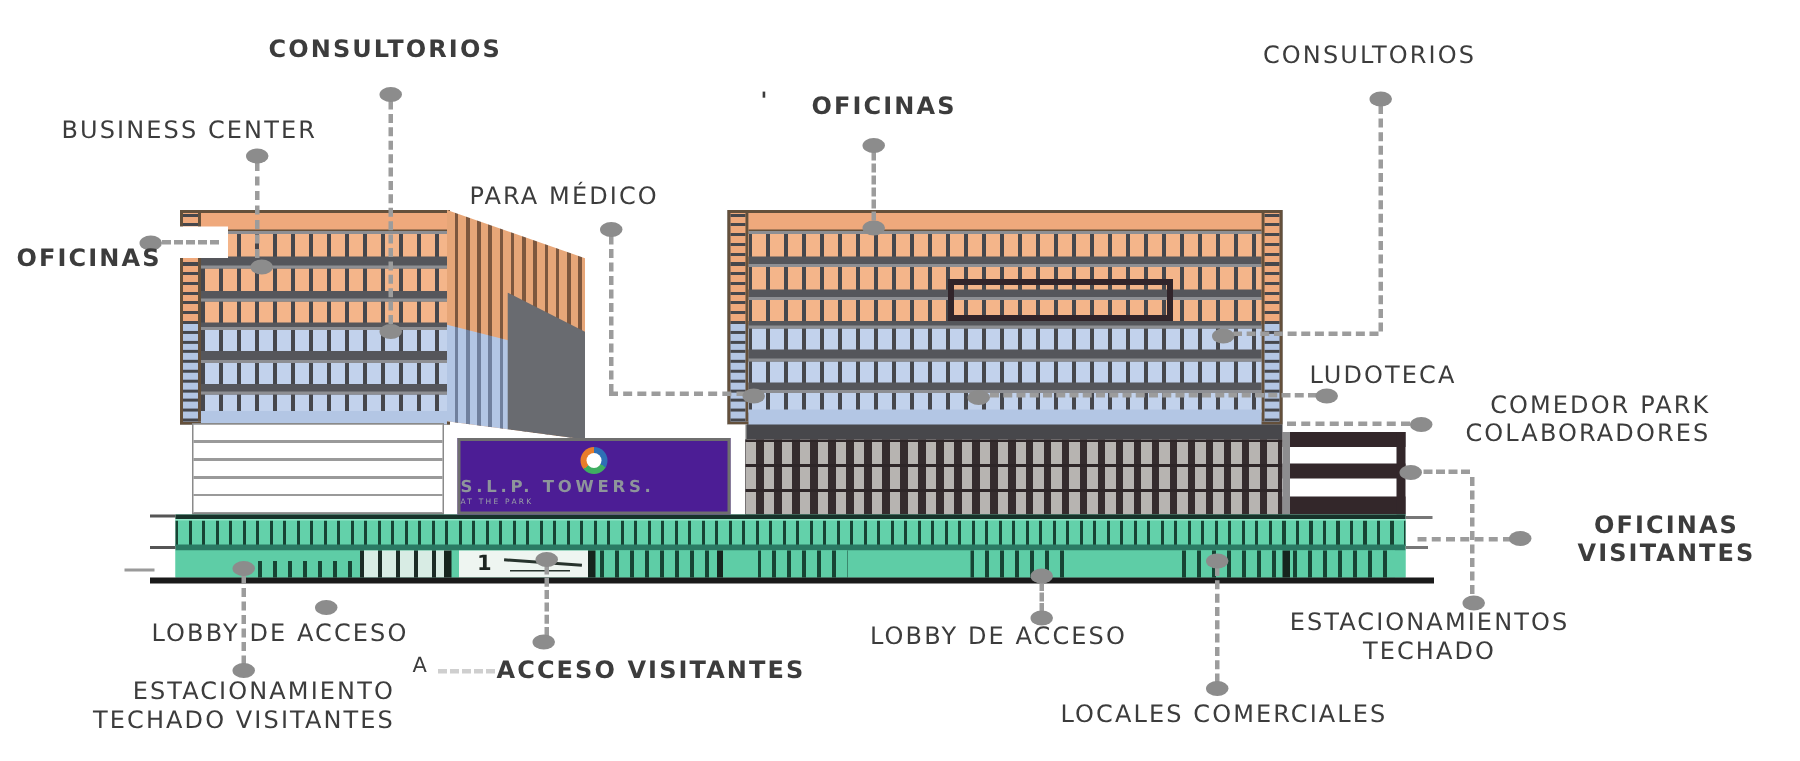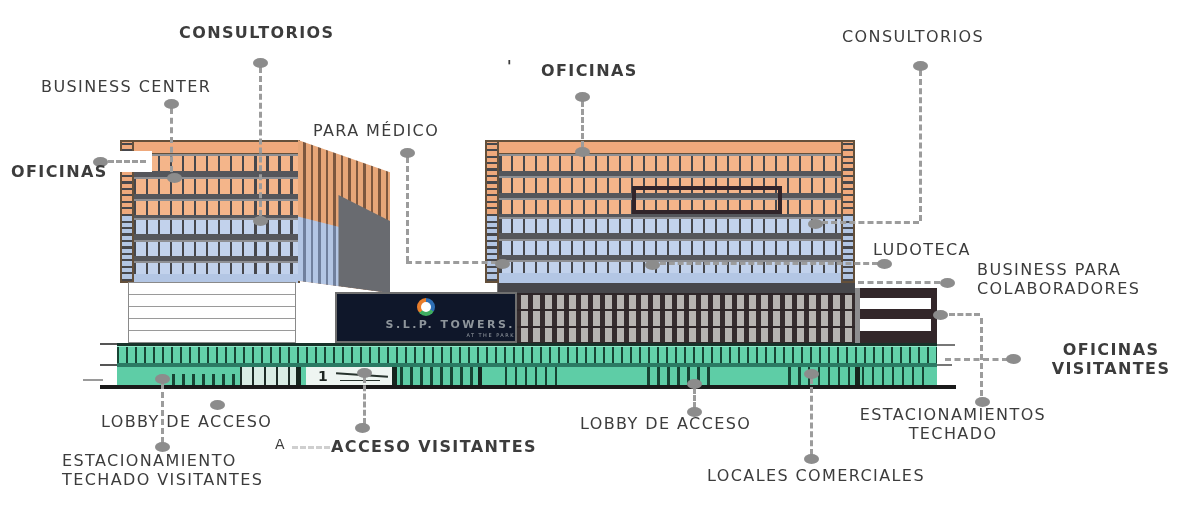--- a/index.html
+++ b/index.html
@@ -1,20 +1,20 @@
 <!DOCTYPE html>
 <html><head>
 <meta charset="utf-8">
 <style>
   html,body{margin:0;padding:0;background:#fff;}
   #canvas{position:relative;width:1200px;height:507px;background:#ffffff;overflow:hidden;
           font-family:"DejaVu Sans","Liberation Sans",sans-serif;}
   .abs{position:absolute;}
   
-  .lbl{position:absolute;color:#3c3c3c;font-size:16px;letter-spacing:1.4px;line-height:19px;z-index:9;white-space:nowrap;}
+  .lbl{position:absolute;color:#3c3c3c;font-size:16px;letter-spacing:1.4px;line-height:19px;z-index:9;white-space:nowrap;text-align:right;}
   .b{font-weight:700;}
   
   .vd{position:absolute;width:0;border-left:3px dashed #9c9c9c;z-index:6;}
   .hd{position:absolute;height:0;border-top:3px dashed #9c9c9c;z-index:6;}
   .dot{position:absolute;width:15px;height:10px;border-radius:50%;background:#8c8c8c;z-index:7;}
   
   .tower{position:absolute;border:2px solid #64503b;background:#55565b;z-index:2;box-sizing:border-box;}
   .ladder{position:absolute;top:0;bottom:0;width:12px;}
   .ladder .lad-top{position:absolute;top:0;left:0;right:0;height:53%;background:
      repeating-linear-gradient(0deg,#46474c 0 2px,transparent 2px 6.5px),#efa97c;border-right:2px solid #64503b;}
@@ -59,21 +59,21 @@
          clip-path:polygon(0 50%,46% 57%,46% 100%,0 100%);
          background:repeating-linear-gradient(90deg,#b3c6e4 0 5px,#70809d 5px 7.5px);"></div>
     <div class="abs" style="left:0;top:0;width:100%;height:100%;
          clip-path:polygon(44% 36%,100% 53%,100% 100%,44% 100%);
          background:#696b70;"></div>
   </div>
 
   <div class="abs outline" style="left:128px;top:282px;width:168px;height:61px;background:#ffffff;border:1.5px solid #8a8a8a;z-index:2;
               background-image:repeating-linear-gradient(180deg,transparent 0 10.5px,#9a9a9a 10.5px 12px);"></div>
 
-  <div class="abs outline" style="left:305px;top:292px;width:182px;height:51px;background:#0f172a;border:2px solid #6f6f6f;z-index:3;text-align:right;margin-left:30px;">
+  <div class="abs outline" style="left:305px;top:292px;width:182px;height:51px;background:#4c1d95;border:2px solid #6f6f6f;z-index:3;text-align:left;">
     <div style="position:absolute;left:50%;top:4px;margin-left:-9px;width:18px;height:18px;border-radius:50%;
                 background:conic-gradient(#2e6fb5 0 120deg,#3fae62 120deg 230deg,#e87d2b 230deg 360deg);">
       <span style="position:absolute;left:4px;top:4px;width:10px;height:10px;border-radius:50%;background:#fff;"></span>
     </div>
     <div style="position:absolute;left:0;right:0;top:24px;font-size:11px;letter-spacing:2.5px;color:#8e959b;font-weight:700;">S.L.P. TOWERS.</div>
     <div style="position:absolute;left:0;right:0;top:38px;font-size:5px;letter-spacing:1.5px;color:#9aa1a7;">AT THE PARK</div>
   </div>
 
   <div class="tower" style="left:485px;top:140px;width:370px;height:143px;">
     <div class="ladder" style="left:0;">
@@ -197,21 +197,21 @@
 
   <div class="lbl b" style="left:179px;top:23px;">CONSULTORIOS</div>
   <div class="lbl" style="left:41px;top:77px;">BUSINESS CENTER</div>
   <div class="lbl b" style="left:11px;top:162px;">OFICINAS</div>
   <div class="lbl" style="left:313px;top:121px;">PARA MÉDICO</div>
   <div class="lbl b" style="left:507px;top:58px;font-size:15px;">'</div>
   <div class="lbl b" style="left:541px;top:61px;">OFICINAS</div>
   <div class="lbl" style="left:842px;top:27px;">CONSULTORIOS</div>
   <div class="lbl" style="left:873px;top:240px;">LUDOTECA</div>
   <div class="lbl" style="left:977px;top:260px;">
-    <span style="display:block;">BUSINESS PARA</span>
+    <span style="display:block;">COMEDOR PARK</span>
     <span style="display:block;">COLABORADORES</span>
   </div>
   <div class="lbl b" style="left:1032px;top:340px;width:158px;text-align:center;">
     <span style="display:block;">OFICINAS</span>
     <span style="display:block;">VISITANTES</span>
   </div>
   <div class="lbl" style="left:840px;top:405px;width:226px;text-align:center;">
     <span style="display:block;">ESTACIONAMIENTOS</span>
     <span style="display:block;">TECHADO</span>
   </div>

